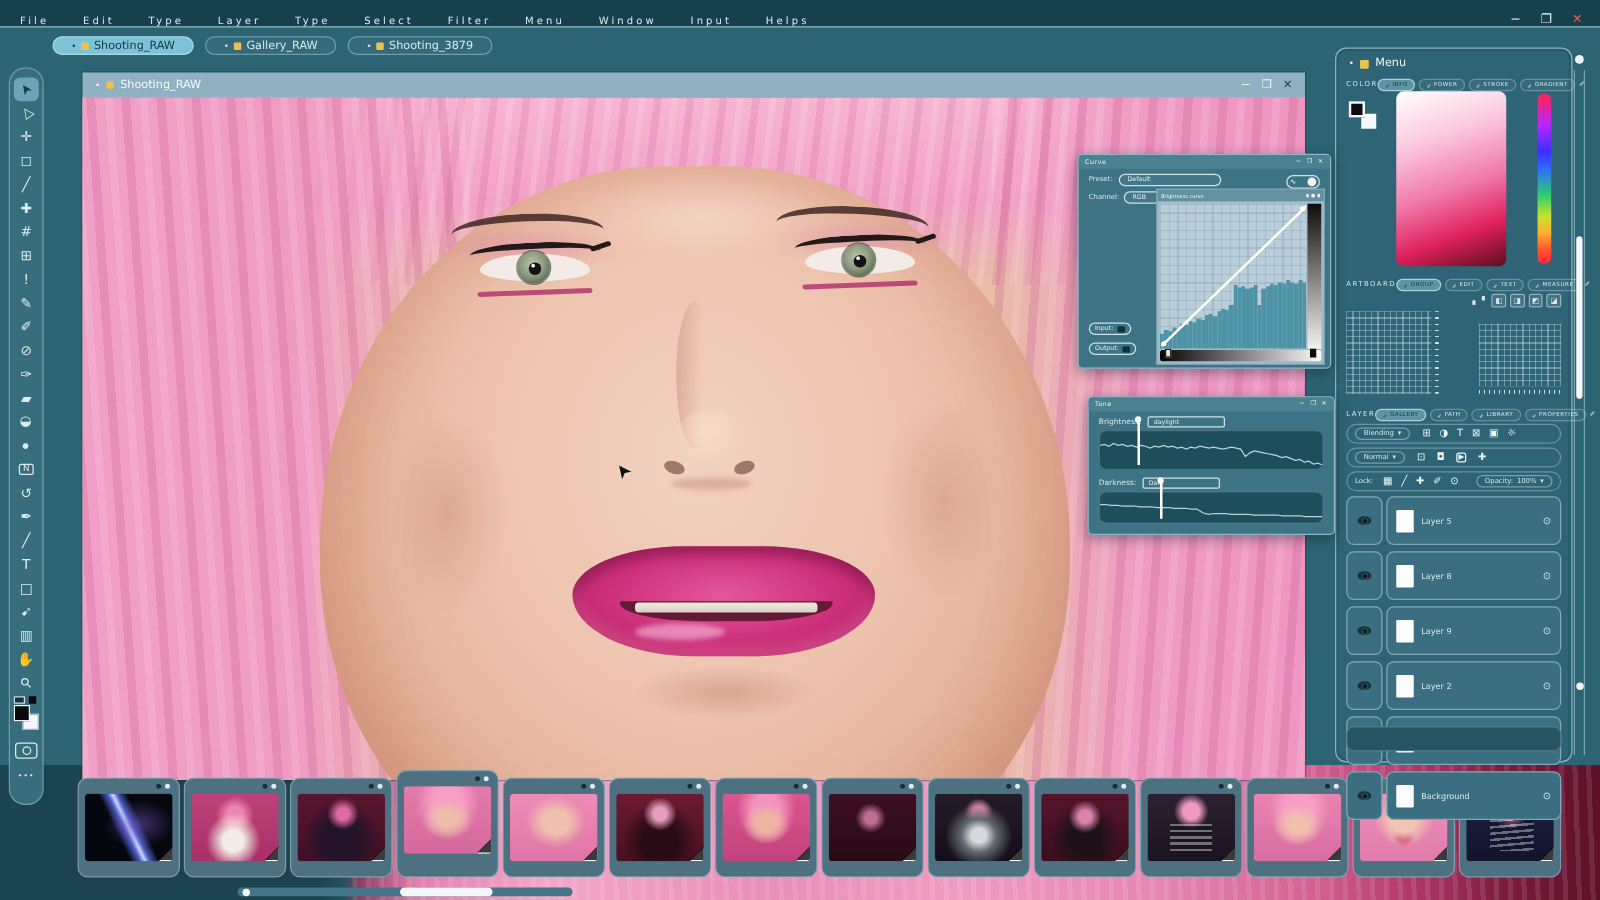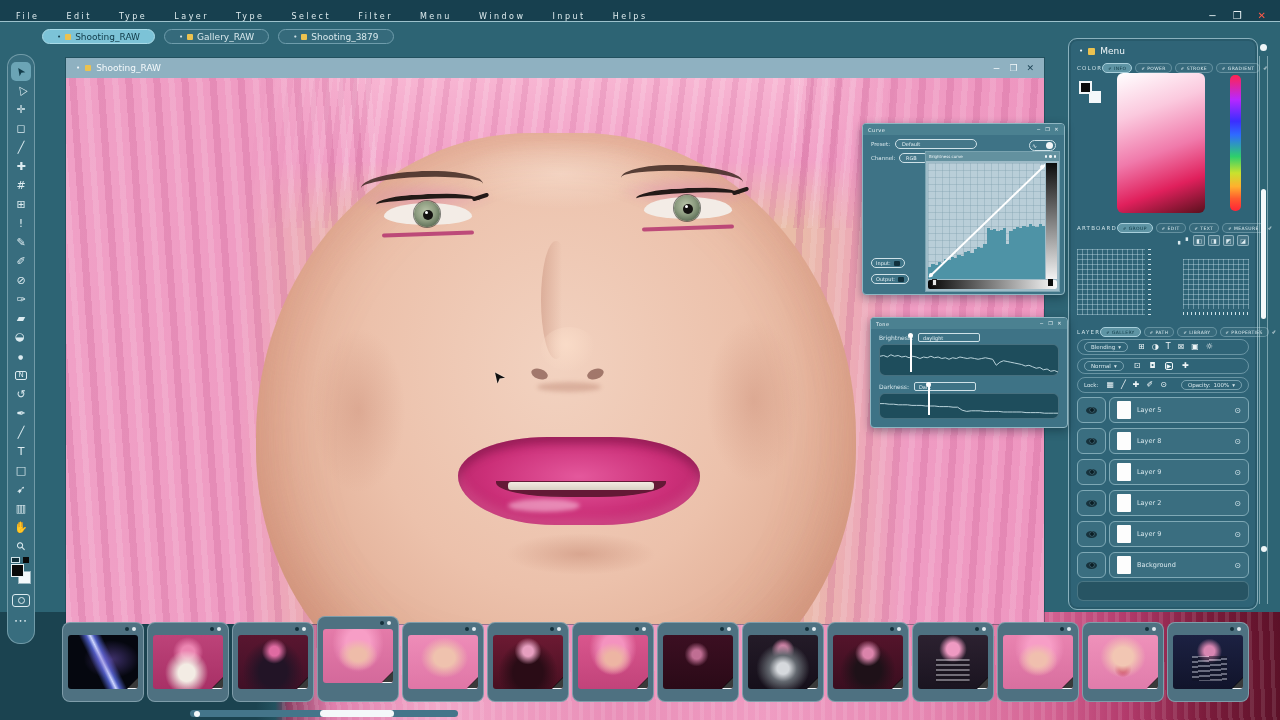--- a/index.html
+++ b/index.html
@@ -158,21 +158,21 @@
   .gridR { position:absolute; left:106px; top:24px; width:66px; height:50px; }
   .rulerH { position:absolute; left:106px; top:77px; width:66px; height:3px; background-image:repeating-linear-gradient(to right,#cfe2e8 0 1px,transparent 1px 4px); }
   .ctrl-row { position:absolute; left:8px; right:8px; height:16px; display:flex; align-items:center; gap:6px; border:1px solid rgba(190,220,230,.4); border-radius:9px; padding:0 6px; }
   .cr1 { top:300px; } .cr2 { top:319px; } .cr3 { top:338px; }
   .dd { display:flex; align-items:center; gap:3px; border:1px solid rgba(190,220,230,.5); border-radius:7px; font-size:5.5px; padding:1px 6px; color:#d7e7ec; }
   .ric { font-size:8px; color:#eef5f7; line-height:1; }
   .ric.rbox { border:1px solid #eef5f7; border-radius:2px; font-size:6px; padding:0 1px; }
   .lock-label { font-size:5.5px; color:#d7e7ec; }
   .dd.opac { margin-left:auto; }
   .layers { position:absolute; left:8px; right:8px; top:358px; }
-  .lrow { display:flex; gap:3px; margin-bottom:5px; height:26px;border-radius:11px; }
+  .lrow { display:flex; gap:3px; margin-bottom:5px; height:39px;border-radius:11px; }
   .leye { width:29px; background:#3a6e80; border:1px solid #7fa9b6; border-radius:6px; display:flex; align-items:center; justify-content:center; }
   .leye i { width:11px; height:7px; background:#17323c; border-radius:50%; position:relative; display:block; }
   .leye i::after { content:""; position:absolute; left:3.5px; top:1.5px; width:4px; height:4px; border-radius:50%; background:#0a1d24; box-shadow:0 0 0 .5px #48707e; }
   .lbody { flex:1; background:#3a6e80; border:1px solid #7fa9b6; border-radius:6px; display:flex; align-items:center; gap:6px; padding:0 7px; }
   .lthumb { width:14px; height:18px; background:#fdfdfd; border-radius:1px; }
   .lname { font-size:6.5px; color:#d7e7ec; flex:1; }
   .llock { font-size:8px; color:#cfe2e8; }
   .rp-footer { position:absolute; left:8px; right:8px; bottom:8px; height:20px; background:#275463; border-radius:6px; border:1px solid rgba(127,169,182,.4); }
 
   

